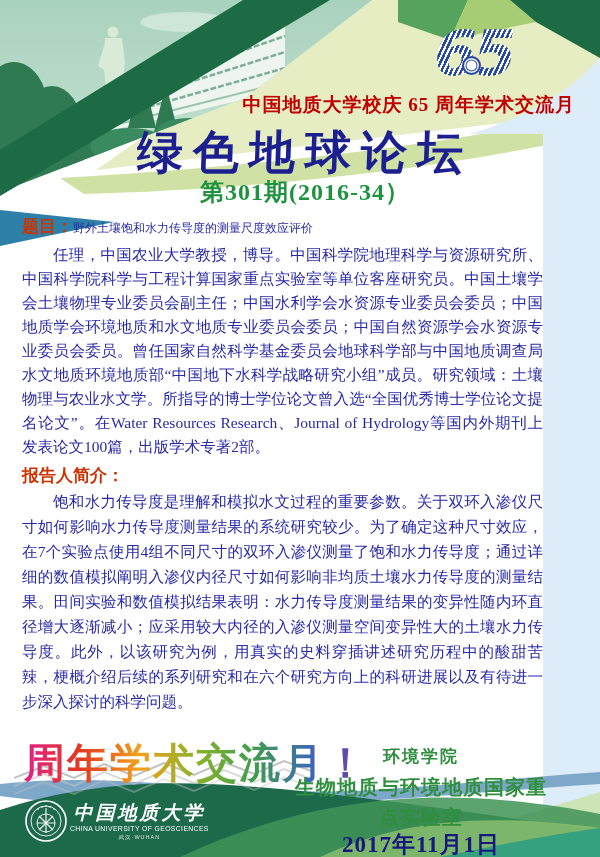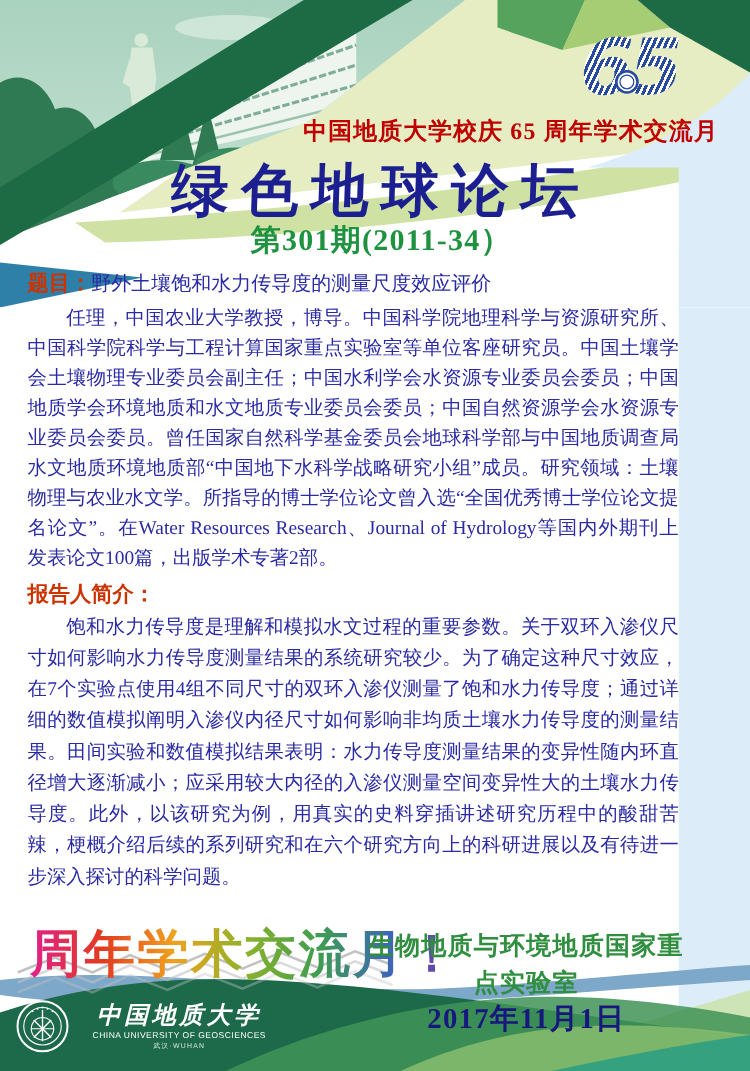--- a/index.html
+++ b/index.html
@@ -5,59 +5,59 @@
   html,body{margin:0;padding:0;}
   body{font-family:"Liberation Serif", serif; background:#888;}
   .poster{position:relative;width:600px;height:857px;background:#ffffff;overflow:hidden;margin:0 auto;}
 
   
   .header-art{position:absolute;top:0;left:0;z-index:1;}
   .right-strip{position:absolute;top:246px;right:0;width:57px;height:560px;background:var(--light_blue,#dcedf9);z-index:0;}
   .footer-art{position:absolute;top:732px;left:0;z-index:2;}
 
   
-  .logo65{position:absolute;top:20px;left:464px;width:100px;height:72px;z-index:3;}
+  .logo65{position:absolute;top:20px;left:434px;width:100px;height:72px;z-index:3;}
   .logo65 .num{font-family:"DejaVu Sans",sans-serif;font-size:62px;font-weight:bold;font-style:italic;line-height:68px;
     background-image:repeating-linear-gradient(115deg,#27499e 0 2.5px,#ffffff 2.5px 4.5px);
     -webkit-background-clip:text;background-clip:text;color:transparent;letter-spacing:-4px;}
   .logo65 .logo-circle{position:absolute;left:28px;top:36px;width:15px;height:15px;border:2px solid #27499e;
     border-radius:50%;background:#fff;box-shadow:inset 0 0 0 1.5px #fff, inset 0 0 0 2.5px #27499e;}
 
   
   .anniv-line{position:absolute;top:92px;right:25px;z-index:4;font-size:19px;font-weight:bold;
     color:var(--anniversary_red,#c00000);letter-spacing:1px;white-space:nowrap;}
   .main-title{position:absolute;top:122px;left:55px;width:500px;text-align:center;z-index:4;
     font-size:46px;font-weight:900;color:var(--title_navy,#1b1f8f);letter-spacing:10px;transform:skewX(-2deg);white-space:nowrap;}
   .issue-line{position:absolute;top:176px;left:55px;width:500px;text-align:center;z-index:4;
     font-size:24px;font-weight:bold;color:var(--issue_green,#1f9240);letter-spacing:1px;}
 
   
   .content{position:absolute;left:22px;top:212px;width:521px;z-index:4;color:var(--body_blue,#2a2aa4);font-size:15.5px;}
   .content p{margin:0;}
   .intro{line-height:22px;text-indent:2em;letter-spacing:0.2px;margin-bottom:10px !important;}
   .detail-row{line-height:30px;white-space:nowrap;}
   .detail-label{color:var(--label_vermilion,#cc3300);font-weight:bold;font-size:17px;}
-  .detail-value{font-size:16px;margin-top:32px;}
+  .detail-value{font-size:12px;margin-top:32px;}
   .detail-value.bold{font-weight:bold;}
   .section-label{color:var(--label_vermilion,#cc3300);font-weight:bold;font-size:17px;line-height:26px;margin-top:4px;}
   .para{line-height:24px;text-indent:2em;text-align:justify;letter-spacing:0px;font-family:Liberation Serif, serif;}
   .para.abstract{line-height:25px;}
 
   
   .welcome-wrap{position:absolute;left:24px;top:736px;z-index:5;}
   .welcome-zigzag{position:absolute;left:-10px;top:12px;z-index:-1;}
   .welcome{font-size:41px;font-weight:900;letter-spacing:2px;white-space:nowrap;
     background-image:linear-gradient(90deg,#e0218a,#e23a20,#f0a11e,#8db32a,#3f9e4d,#3d68b5,#7a35a8);
     -webkit-background-clip:text;background-clip:text;color:transparent;}
   .signature{position:absolute;left:290px;top:742px;width:262px;text-align:center;z-index:5;}
   .sig-org{color:var(--signature_green,#2f8f3f);font-weight:bold;font-size:17px;line-height:30px;letter-spacing:2px;}
   .sig-org.small{font-size:20px;letter-spacing:1px;}
   .sig-date{color:var(--date_navy,#17177e);font-weight:bold;font-size:23px;line-height:26px;letter-spacing:1px;}
 
-  .univ-block{position:absolute;left:12px;top:799px;z-index:5;display:flex;align-items:center;gap:18px;}
+  .univ-block{position:absolute;left:24px;top:799px;z-index:5;display:flex;align-items:center;gap:2px;}
   .univ-text{display:flex;flex-direction:column;align-items:center;}
   .univ-cn{color:#ffffff;font-size:19px;font-weight:bold;font-style:italic;letter-spacing:3px;line-height:22px;white-space:nowrap;}
   .univ-en{color:#ffffff;font-size:6.8px;letter-spacing:0.4px;line-height:9px;font-family:"Liberation Sans",sans-serif;white-space:nowrap;}
   .univ-campus{color:#d8e7dd;font-size:5.5px;letter-spacing:1px;line-height:8px;font-family:"Liberation Sans",sans-serif;}
 </style>
 </head>
 <body>
 
 <div class="poster">
 
@@ -121,21 +121,21 @@
     <polygon points="0,210 114,222 0,246" fill="#2f80a8"></polygon>
   </svg>
 
   <div class="logo65">
     <div class="num">65</div>
     <div class="logo-circle"></div>
   </div>
 
   <div class="anniv-line">中国地质大学校庆 65 周年学术交流月</div>
   <div class="main-title">绿色地球论坛</div>
-  <div class="issue-line">第301期(2011-34）</div>
+  <div class="issue-line">第301期(2016-34）</div>
 
   <div class="content">
 
     <div class="detail-row">
       <span class="detail-label">题目：</span><span class="detail-value">野外土壤饱和水力传导度的测量尺度效应评价</span>
     </div>
 
     <p class="para">任理，中国农业大学教授，博导。中国科学院地理科学与资源研究所、中国科学院科学与工程计算国家重点实验室等单位客座研究员。中国土壤学会土壤物理专业委员会副主任；中国水利学会水资源专业委员会委员；中国地质学会环境地质和水文地质专业委员会委员；中国自然资源学会水资源专业委员会委员。曾任国家自然科学基金委员会地球科学部与中国地质调查局水文地质环境地质部“中国地下水科学战略研究小组”成员。研究领域：土壤物理与农业水文学。所指导的博士学位论文曾入选“全国优秀博士学位论文提名论文”。在Water Resources Research、Journal of Hydrology等国内外期刊上发表论文100篇，出版学术专著2部。</p>
 
     <div class="section-label">报告人简介：</div>
@@ -154,20 +154,21 @@
   <div class="welcome-wrap">
     <svg class="welcome-zigzag" width="310" height="55" viewBox="0 0 310 55">
       <polyline points="0,30 30,18 60,30 90,16 120,28 150,15 180,27 210,14 240,26 270,13 300,24" fill="none" stroke="#c2c2c2" stroke-width="2"></polyline>
       <polyline points="0,38 30,26 60,38 90,24 120,36 150,23 180,35 210,22 240,34 270,21 300,32" fill="none" stroke="#c2c2c2" stroke-width="2" opacity="0.6"></polyline>
       <polyline points="0,46 30,34 60,46 90,32 120,44 150,31 180,43 210,30 240,42 270,29 300,40" fill="none" stroke="#c2c2c2" stroke-width="2" opacity="0.4"></polyline>
     </svg>
     <div class="welcome" style="background-image: linear-gradient(90deg, rgb(224, 33, 138), rgb(226, 58, 32), rgb(240, 161, 30), rgb(141, 179, 42), rgb(63, 158, 77), rgb(61, 104, 181), rgb(122, 53, 168));">周年学术交流月！</div>
   </div>
 
   <div class="signature">
+    <div class="sig-org">环境学院</div>
     <div class="sig-org small">生物地质与环境地质国家重点实验室</div>
     <div class="sig-date">2017年11月1日</div>
   </div>
 
   <div class="univ-block">
     <svg width="44" height="44" viewBox="0 0 44 44">
       <circle cx="22" cy="22" r="20" fill="none" stroke="#ffffff" stroke-width="1.6"></circle>
       <circle cx="22" cy="22" r="15" fill="none" stroke="#ffffff" stroke-width="0.9"></circle>
       <circle cx="22" cy="24" r="9" fill="none" stroke="#ffffff" stroke-width="0.9"></circle>
       <line x1="22" y1="9" x2="22" y2="34" stroke="#ffffff" stroke-width="1.1"></line>

